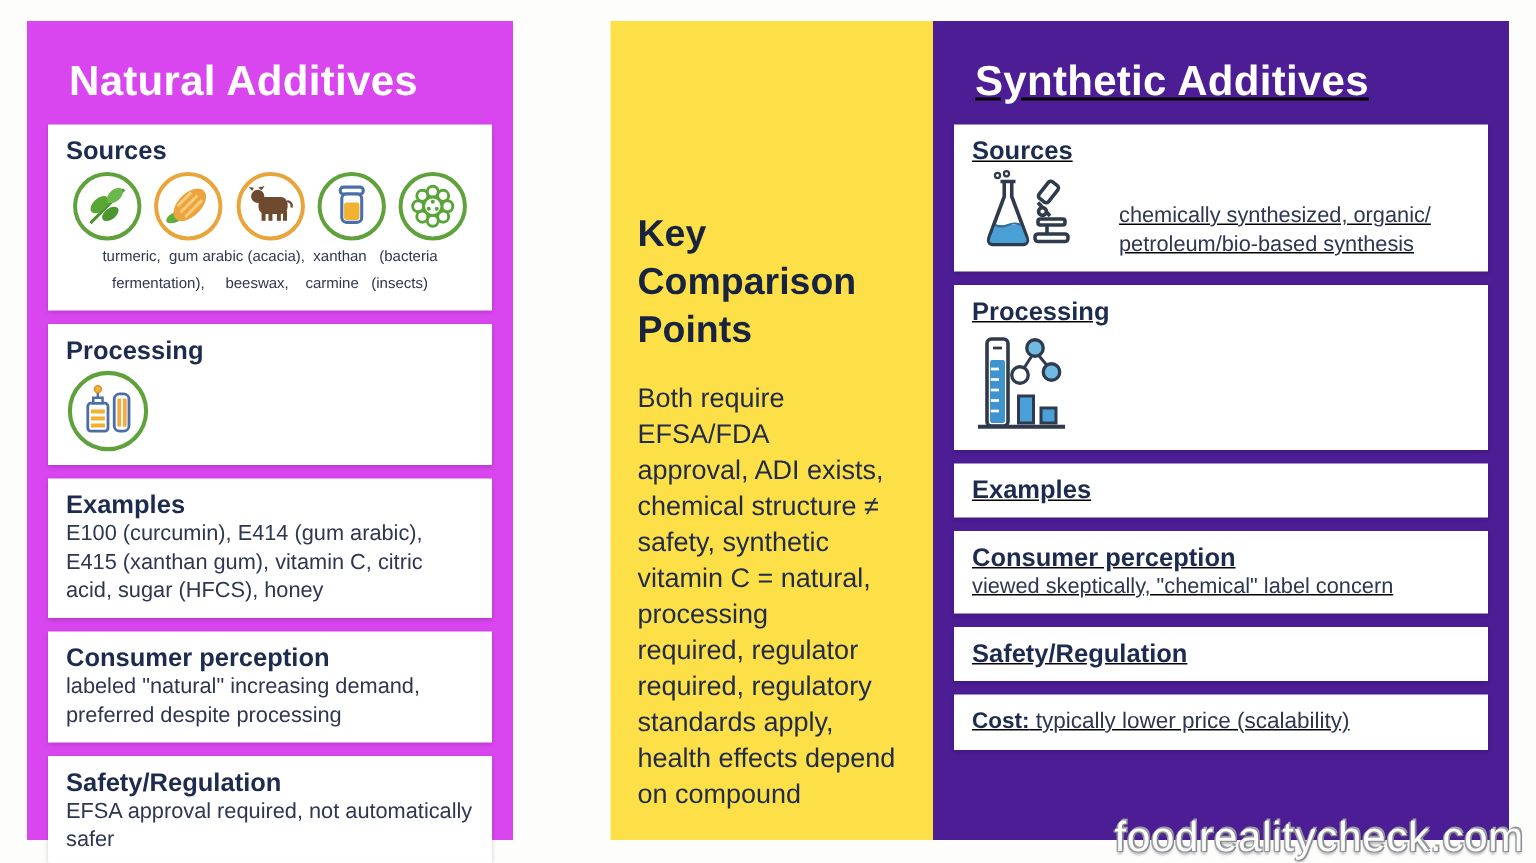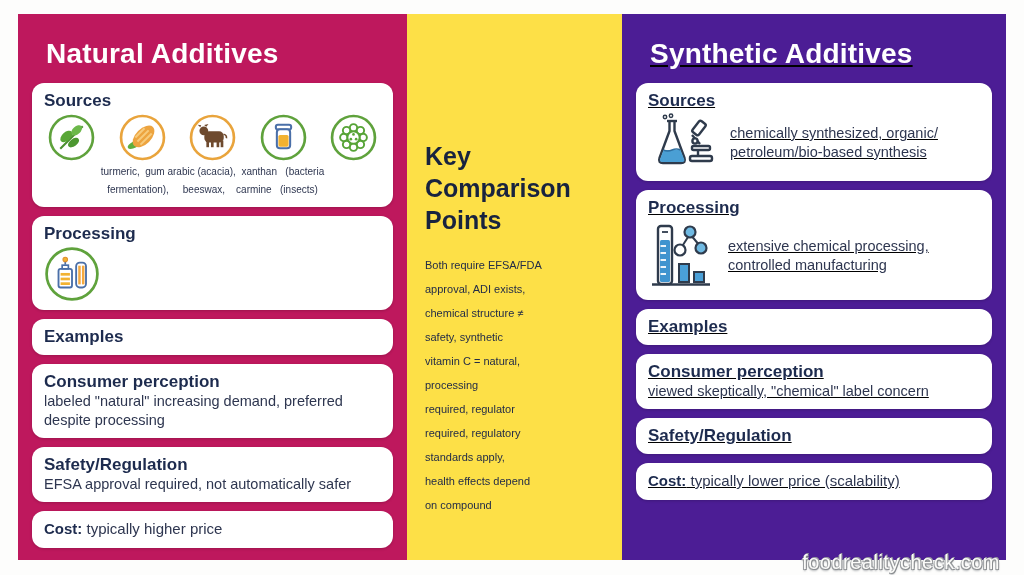--- a/index.html
+++ b/index.html
@@ -2,54 +2,54 @@
 <html><head>
 <meta charset="utf-8">
 <style>
   html,body{margin:0;padding:0;}
   body{
     width:1024px;height:575px;background:#fdfdfc;position:relative;
     font-family:"Liberation Sans", sans-serif;overflow:hidden;
     -webkit-font-smoothing:antialiased;
   }
   .panel{position:absolute;top:14px;height:546px;box-sizing:border-box;}
-  .panel-left{left:18px;width:389px;background:#be185d;}
+  .panel-left{left:18px;width:324px;background:#d946ef;}
   .panel-mid{left:407px;width:215px;background:#fde047;}
   .panel-right{left:622px;width:384px;background:#4c1d95;text-decoration:underline;}
 
   .panel-title{
     color:#ffffff;font-size:28px;font-weight:bold;letter-spacing:.2px;
     margin:24px 0 0 28px;line-height:32px;
   }
   .cards{display:flex;flex-direction:column;gap:9px;margin:13px 14px 0 14px;}
   .card{
-    background:#ffffff;border-radius:12px;padding:7px 12px 8px 12px;
+    background:#ffffff;border-radius:0;padding:7px 12px 8px 12px;
     box-shadow:0 1px 3px rgba(0,0,0,.18);box-sizing:border-box;
   }
   .card-h{color:#1d2b4e;font-size:17px;font-weight:bold;line-height:21px;}
   .card-t{color:#2e3650;font-size:14.5px;line-height:19px;}
   .pre{white-space:pre-wrap;}
 
   .icon-row{display:flex;justify-content:space-between;align-items:center;margin:3px 4px 1px 4px;}
   .src-caption{color:#2e3650;font-size:10px;line-height:18px;text-align:center;margin-top:2px;}
 
-  .row-card .row{display:flex;align-items:center;gap:14px;margin-top:2px;}
+  .row-card .row{display:flex;align-items:flex-end;gap:30px;margin-top:2px;}
   .row-card .row .card-t{flex:1;}
 
   .mid-title{
     color:#18233f;font-size:25px;font-weight:bold;line-height:32px;
     margin:126px 0 0 18px;white-space:pre-line;
   }
   .mid-body{
-    color:#232c47;font-size:11px;line-height:24px;margin:17px 10px 0 18px;
+    color:#232c47;font-size:18px;line-height:24px;margin:17px 10px 0 18px;
     white-space:pre-line;
   }
 
   .watermark{
-    position:absolute;right:24px;bottom:1px;font-size:20px;color:#fbfbf9;
+    position:absolute;right:8px;bottom:1px;font-size:28px;color:#fbfbf9;
     letter-spacing:.5px;
     text-shadow:1px 1px 0 #8a8d90,-1px 1px 0 #9a9da0,1px -1px 0 #9a9da0,0 2px 2px rgba(90,95,100,.55);
   }
   .cost-line{color:#2e3650;font-size:15px;line-height:20px;padding:1px 0;}
   .cost-line b{color:#1d2b4e;}
   svg{display:block;}
 </style>
 </head>
 <body>
 
@@ -143,20 +143,21 @@
             <rect x="31" y="16" width="9.5" height="24" rx="3.5" fill="#fff" stroke="#4a6fa8" stroke-width="1.8"></rect>
             <rect x="33" y="19" width="2.4" height="18" fill="#f5a93f"></rect>
             <rect x="36.6" y="19" width="2.4" height="18" fill="#f5a93f"></rect>
           </svg>
         </span>
       </div>
     </div>
 
     <div class="card">
       <div class="card-h">Examples</div>
+      <div class="card-t">E100 (curcumin), E414 (gum arabic), E415 (xanthan gum), vitamin C, citric acid, sugar (HFCS), honey</div>
     </div>
 
     <div class="card">
       <div class="card-h">Consumer perception</div>
       <div class="card-t">labeled "natural" increasing demand, preferred despite processing</div>
     </div>
 
     <div class="card">
       <div class="card-h">Safety/Regulation</div>
       <div class="card-t">EFSA approval required, not automatically safer</div>
@@ -238,22 +239,20 @@
                 <line x1="42" y1="14" x2="52" y2="26"></line>
             </g>
             <circle cx="42" cy="12" r="5.5" fill="#6fb9e2" stroke="#2f3b4c" stroke-width="2.2"></circle>
             <circle cx="32" cy="30" r="5.5" fill="#fff" stroke="#2f3b4c" stroke-width="2.2"></circle>
             <circle cx="53" cy="28" r="5.5" fill="#6fb9e2" stroke="#2f3b4c" stroke-width="2.2"></circle>
             <rect x="31" y="44" width="10" height="18" fill="#4aa0d8" stroke="#2f3b4c" stroke-width="2"></rect>
             <rect x="46" y="52" width="10" height="10" fill="#4aa0d8" stroke="#2f3b4c" stroke-width="2"></rect>
             <line x1="4" y1="64.5" x2="62" y2="64.5" stroke="#2f3b4c" stroke-width="2.6"></line>
           </svg>
         </span>
-        <div class="card-t pre">extensive chemical processing,
-controlled manufacturing</div>
       </div>
     </div>
 
     <div class="card">
       <div class="card-h">Examples</div>
     </div>
 
     <div class="card">
       <div class="card-h">Consumer perception</div>
       <div class="card-t">viewed skeptically, "chemical" label concern</div>

